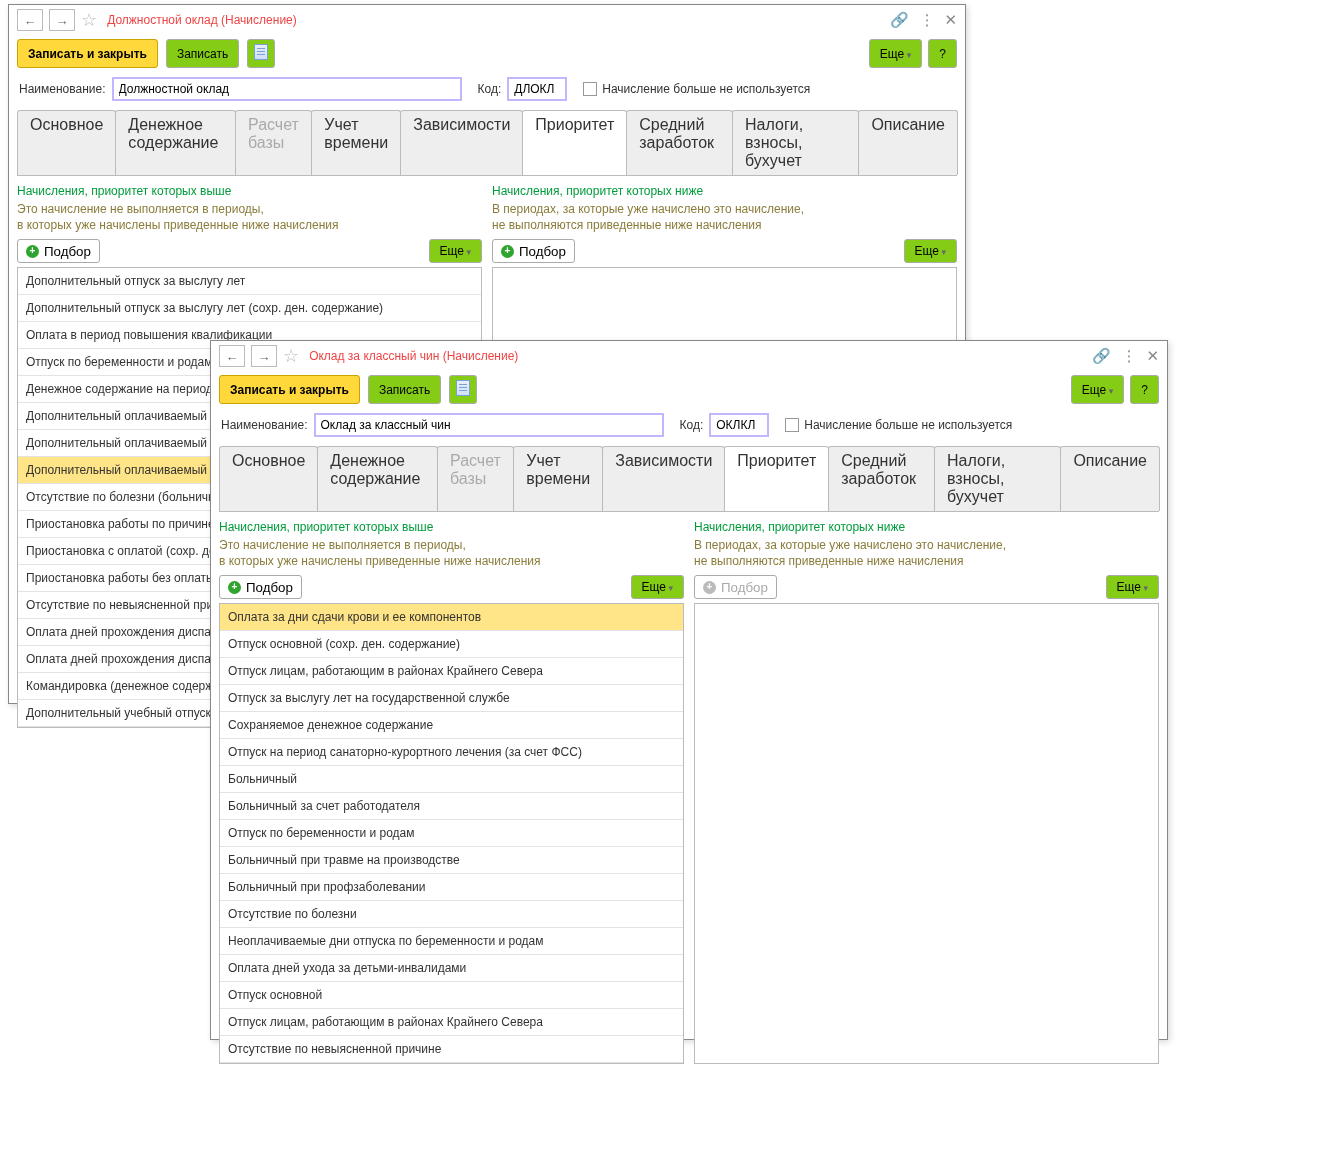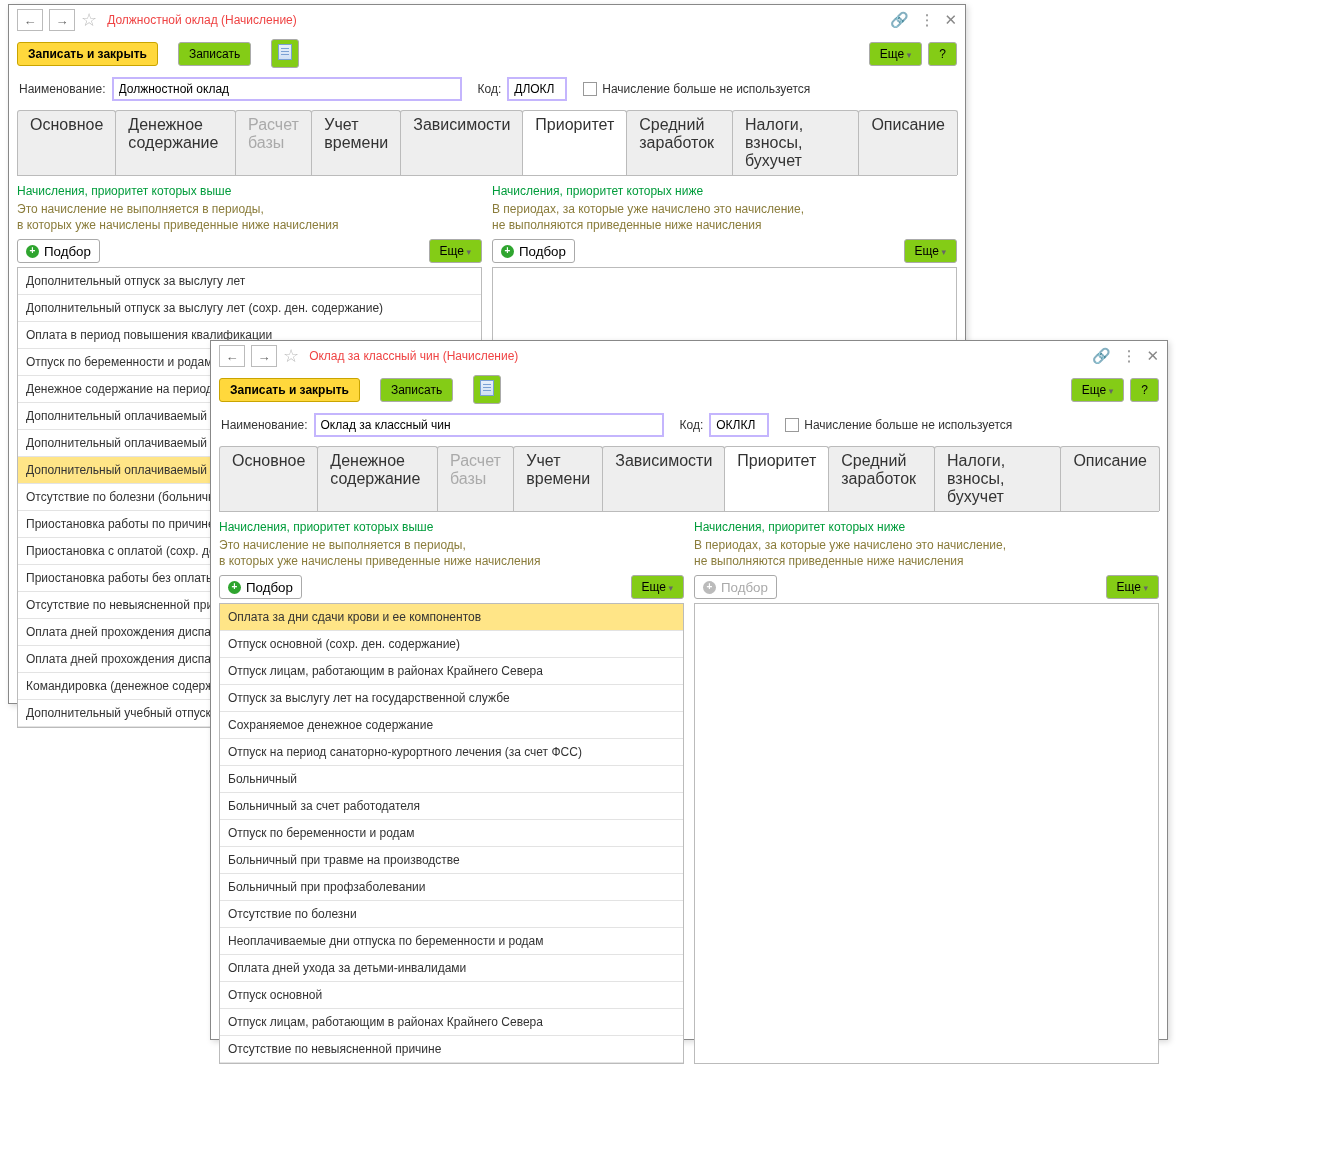--- a/index.html
+++ b/index.html
@@ -31,22 +31,22 @@
     display: flex; align-items: center; justify-content: center;
     cursor: pointer;
     color: #666;
     font-size: 13px;
   }
   .star-icon { color: #bbb; font-size: 18px; cursor: pointer; }
   .title { font-size: 12px; color: #ef4444; margin-left: 4px; }
   .titlebar-right { margin-left: auto; display: flex; align-items: center; gap: 10px; color: #888; }
   .tb-icon { cursor: pointer; font-size: 15px; }
   .toolbar {
-    display: flex; align-items: center;
-    padding: 4px 8px; gap: 20px;
+    display: flex; 
+    padding: 4px 8px; gap: 8px;
   }
   .btn {
     border: 1px solid #aaa;
     background: #84cc16;
     padding: 4px 10px;
     cursor: pointer;
     font-size: 12px;
     border-radius: 3px;
   }
   .btn-primary { background: #ffd83c; font-weight: bold; border-color: #c9a400; }

